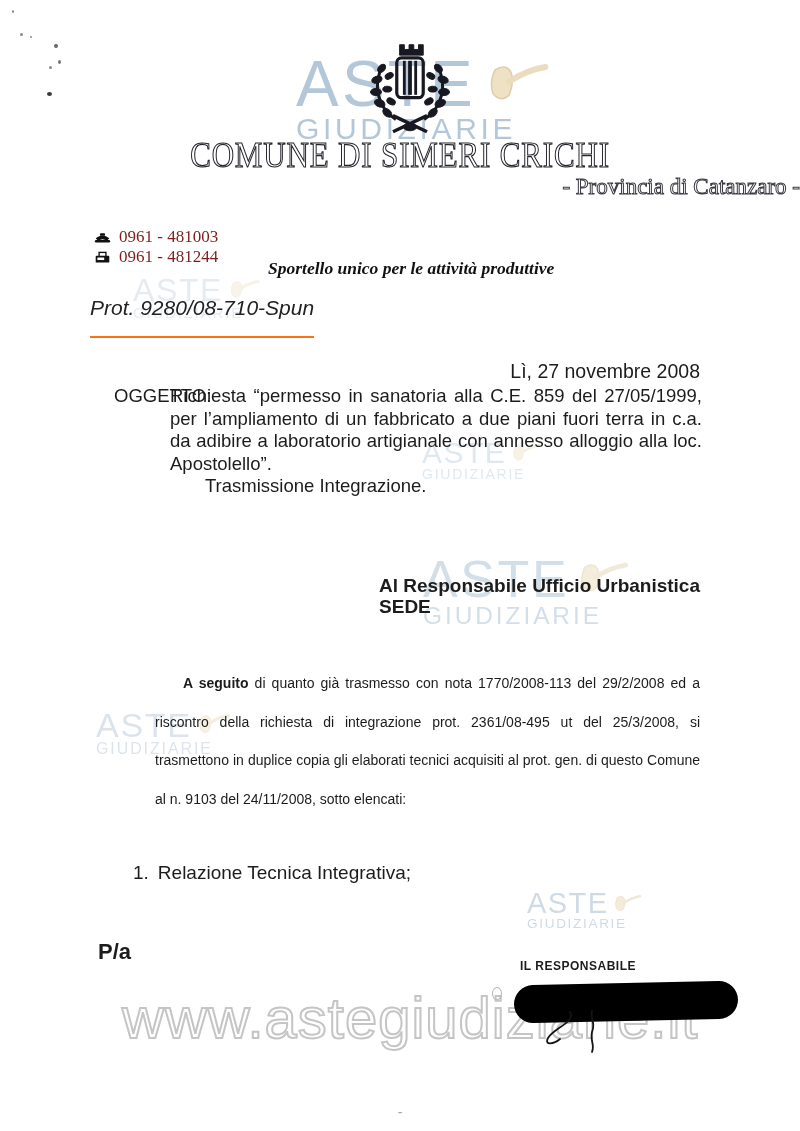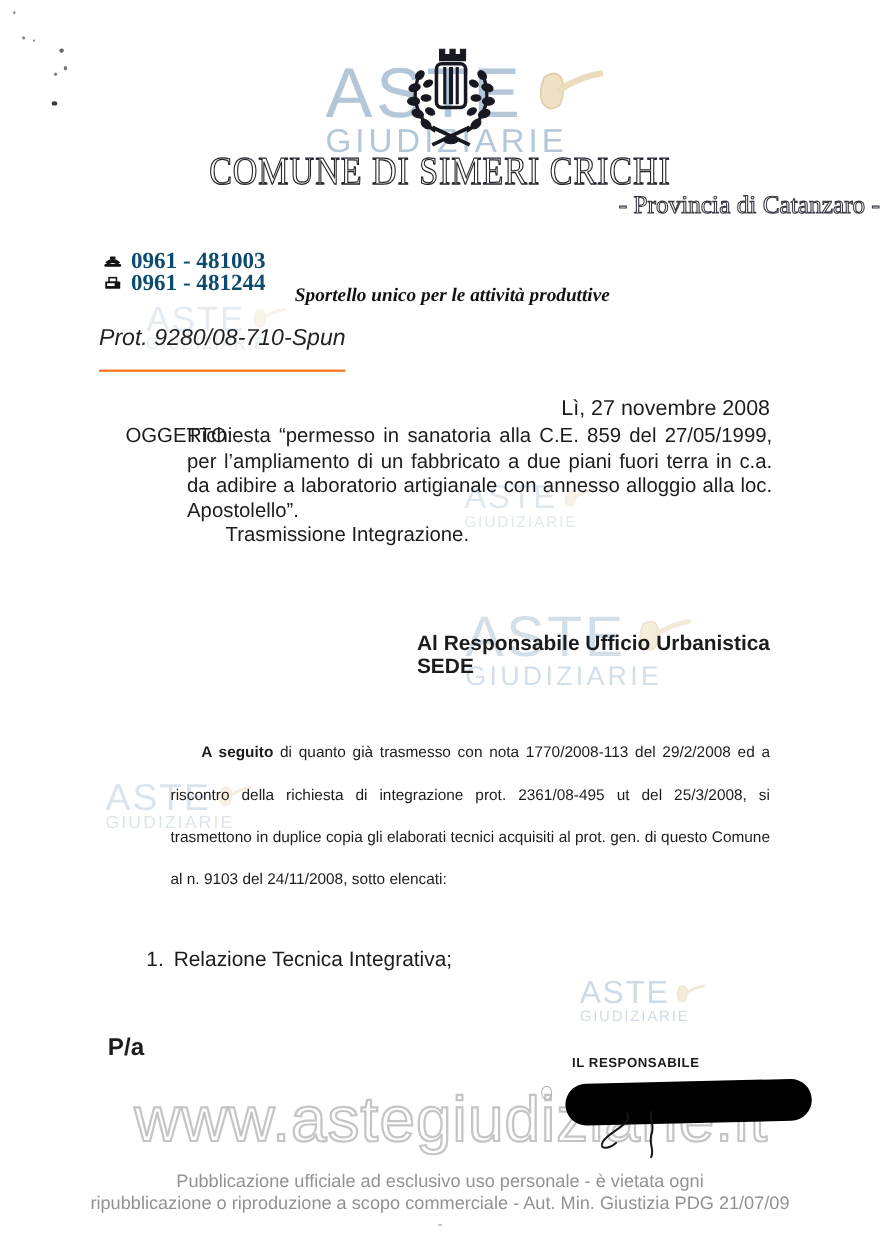--- a/index.html
+++ b/index.html
@@ -37,21 +37,21 @@
   .subtitle-line {
     position:absolute; left:0; top:174px; width:800px; text-align:right; z-index:2;
     font-family:"Liberation Serif", serif; font-size:23px;
     color:#fff; -webkit-text-stroke:1px #3a3a44;
   }
   @supports not (-webkit-text-stroke: 1px black) {
     .title-line, .subtitle-line { color:#2a2a2a; }
   }
 
   .contact { position:absolute; left:94px; top:227px; z-index:2;
-    font-family:"Liberation Serif", serif; font-weight:bold; font-size:21px; color:#0c4a6e; }
+    font-family:"Liberation Serif", serif; font-weight:normal; font-size:17px; color:#7f1d1d; }
   .contact-row { display:flex; align-items:center; height:20px; }
   .contact-row svg { width:17px; height:13px; margin-right:8px; }
 
   .sportello {
     position:absolute; left:268px; top:258px; z-index:2;
     font-family:"Liberation Serif", serif; font-weight:bold; font-style:italic;
     font-size:17.5px; color:#111;
   }
 
   .prot { position:absolute; left:90px; top:296px; z-index:2; font-size:21px; color:#222; }
@@ -268,19 +268,15 @@
 
   <div class="url-wm">www.astegiudiziarie.it</div>
 
   <div class="zero-mark"></div>
   <div class="redaction-bar"></div>
   <svg class="signature" viewBox="0 0 100 44">
     <path d="M30 2 C36 12 14 18 8 28 C4 36 14 34 20 29" fill="none" stroke="#151515" stroke-width="1.8" stroke-linecap="round"></path>
     <path d="M52 0 C50 10 56 12 52 22 C50 32 55 34 52 42" fill="none" stroke="#151515" stroke-width="1.8" stroke-linecap="round"></path>
   </svg>
 
-  <div class="footer">
-    <div>Pubblicazione ufficiale ad esclusivo uso personale - è vietata ogni</div>
-    <div>ripubblicazione o riproduzione a scopo commerciale - Aut. Min. Giustizia PDG 21/07/09</div>
-  </div>
   <div class="footer-dash">-</div>
 
 </div>
 
 </body></html>

